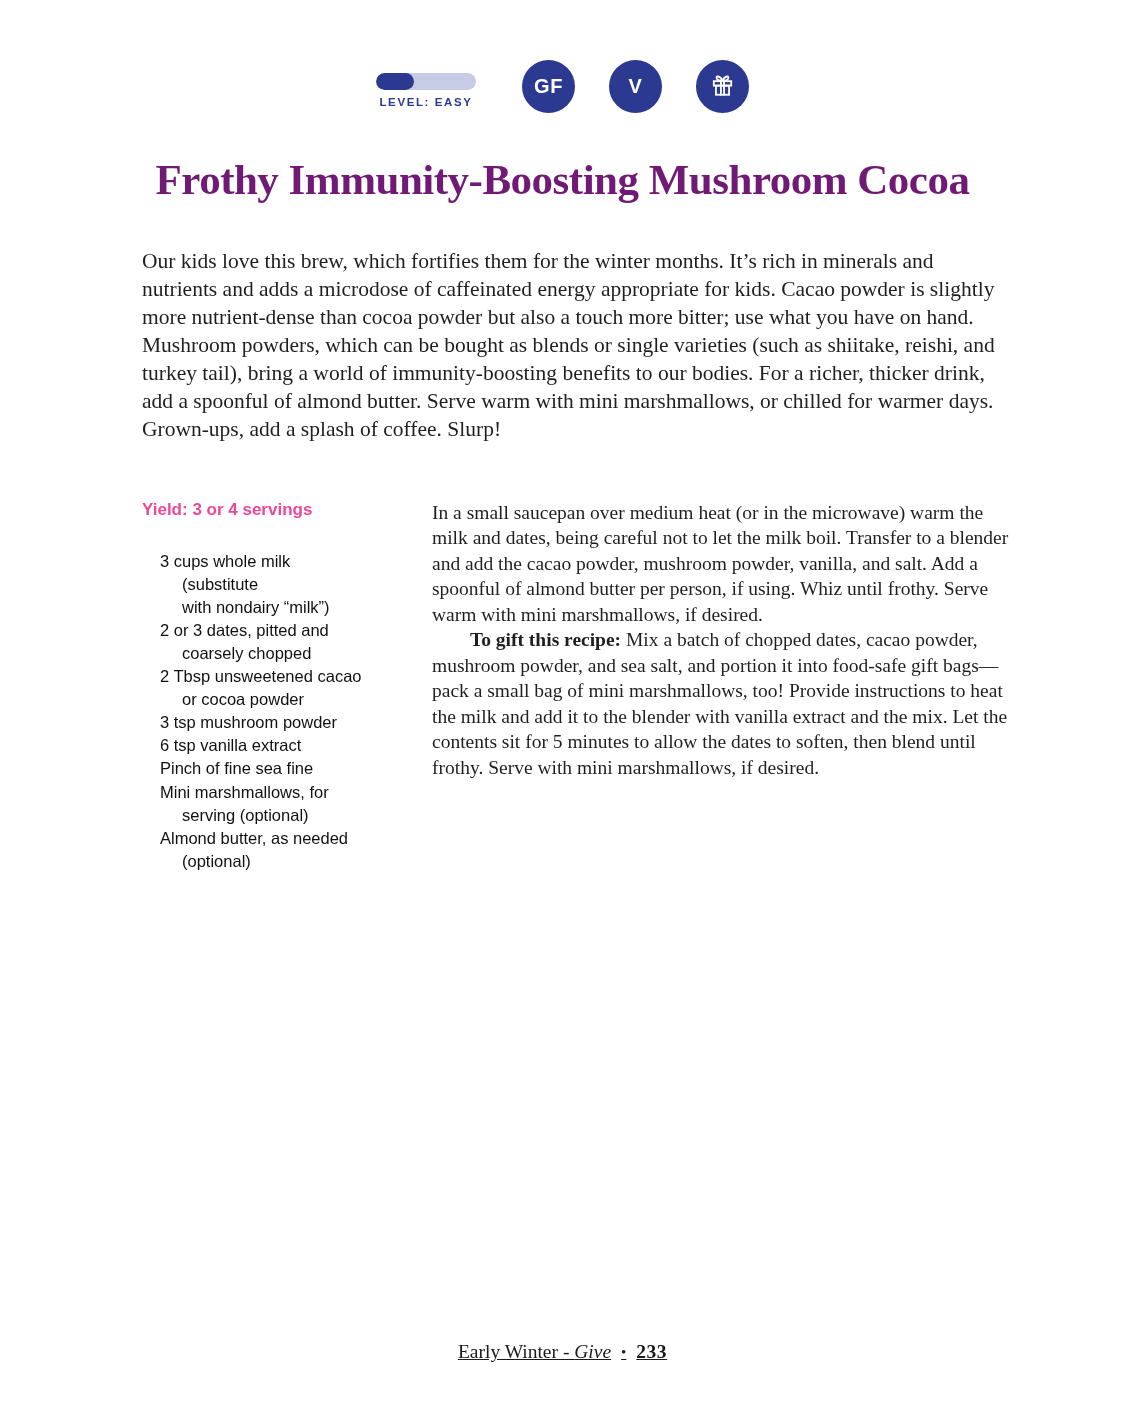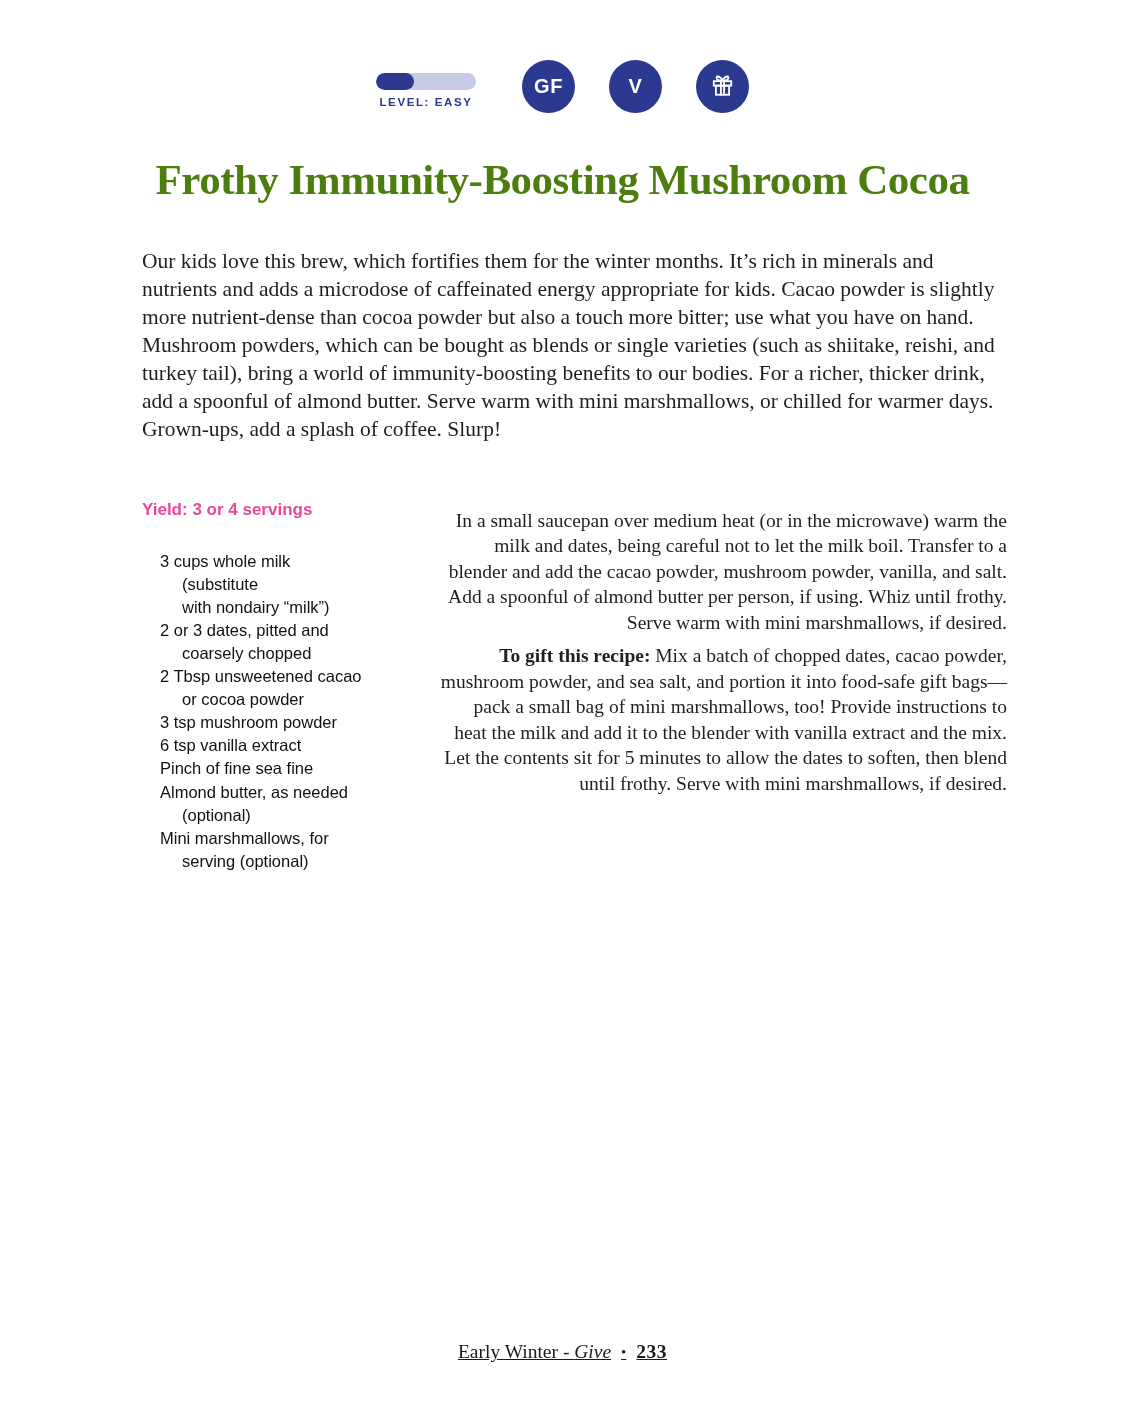--- a/index.html
+++ b/index.html
@@ -59,21 +59,21 @@
   }
 
   
   h1.recipe-title {
     margin: 42px 60px 0;
     text-align: center;
     font-family: "Liberation Serif", serif;
     font-weight: bold;
     font-size: 43px;
     letter-spacing: -0.5px;
-    color: #4d7c0f;
+    color: #701a75;
   }
 
   
   .intro {
     margin: 44px 112px 0 142px;
     font-size: 21.5px;
     line-height: 1.3;
     color: #1f1f1f;
   }
 
@@ -102,21 +102,21 @@
   ul.ingredients li {
     white-space: pre-line;
     padding-left: 22px;
     text-indent: -22px;
   }
   .right-col {
     flex: 1;
     font-size: 19.5px;
     line-height: 1.31;
   }
-  .right-col p { margin: 8px; text-align: right; }
+  .right-col p { margin: 0; }
   .right-col p + p { text-indent: 38px; }
   .method-lead { font-weight: bold; }
 
   
   .footer {
     position: absolute;
     left: 0; right: 0;
     bottom: 62px;
     text-align: center;
     font-size: 19.5px;
@@ -167,24 +167,24 @@
     <ul class="ingredients">
       <li>3 cups whole milk (substitute
 with nondairy “milk”)</li>
       <li>2 or 3 dates, pitted and
 coarsely chopped</li>
       <li>2 Tbsp unsweetened cacao
 or cocoa powder</li>
       <li>3 tsp mushroom powder</li>
       <li>6 tsp vanilla extract</li>
       <li>Pinch of fine sea fine</li>
+      <li>Mini marshmallows, for
+serving (optional)</li>
       <li>Almond butter, as needed
 (optional)</li>
-      <li>Mini marshmallows, for
-serving (optional)</li>
     </ul>
   </div>
   <div class="right-col">
     <p>
       <span class="method-lead"></span><span>In a small saucepan over medium heat (or in the microwave) warm the milk and dates, being careful not to let the milk boil. Transfer to a blender and add the cacao powder, mushroom powder, vanilla, and salt. Add a spoonful of almond butter per person, if using. Whiz until frothy. Serve warm with mini marshmallows, if desired.</span>
     </p>
     <p>
       <span class="method-lead">To gift this recipe: </span><span>Mix a batch of chopped dates, cacao powder, mushroom powder, and sea salt, and portion it into food-safe gift bags—pack a small bag of mini marshmallows, too! Provide instructions to heat the milk and add it to the blender with vanilla extract and the mix. Let the contents sit for 5 minutes to allow the dates to soften, then blend until frothy. Serve with mini marshmallows, if desired.</span>
     </p>
   </div>

